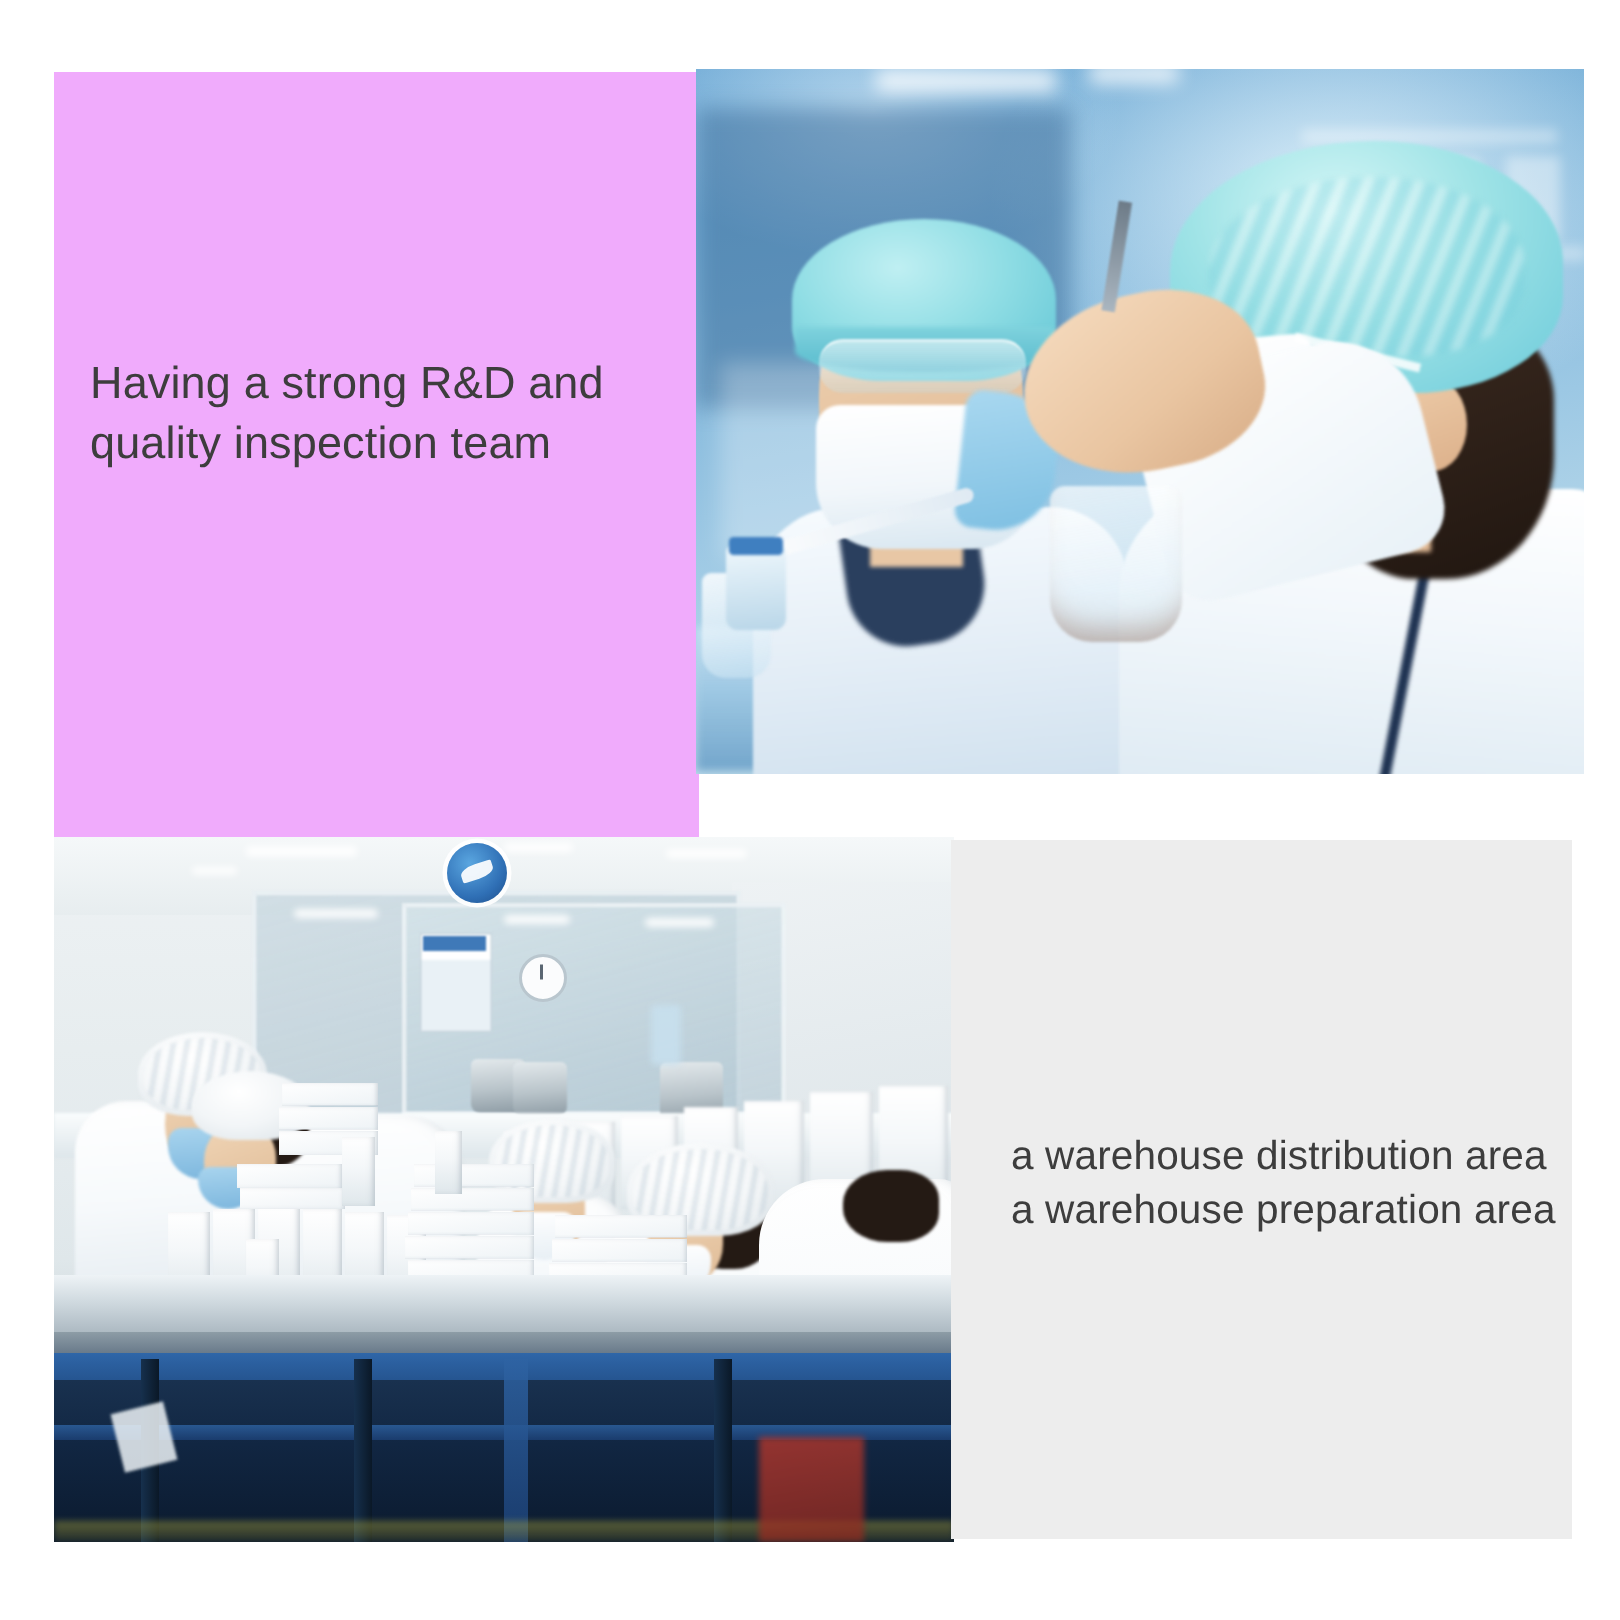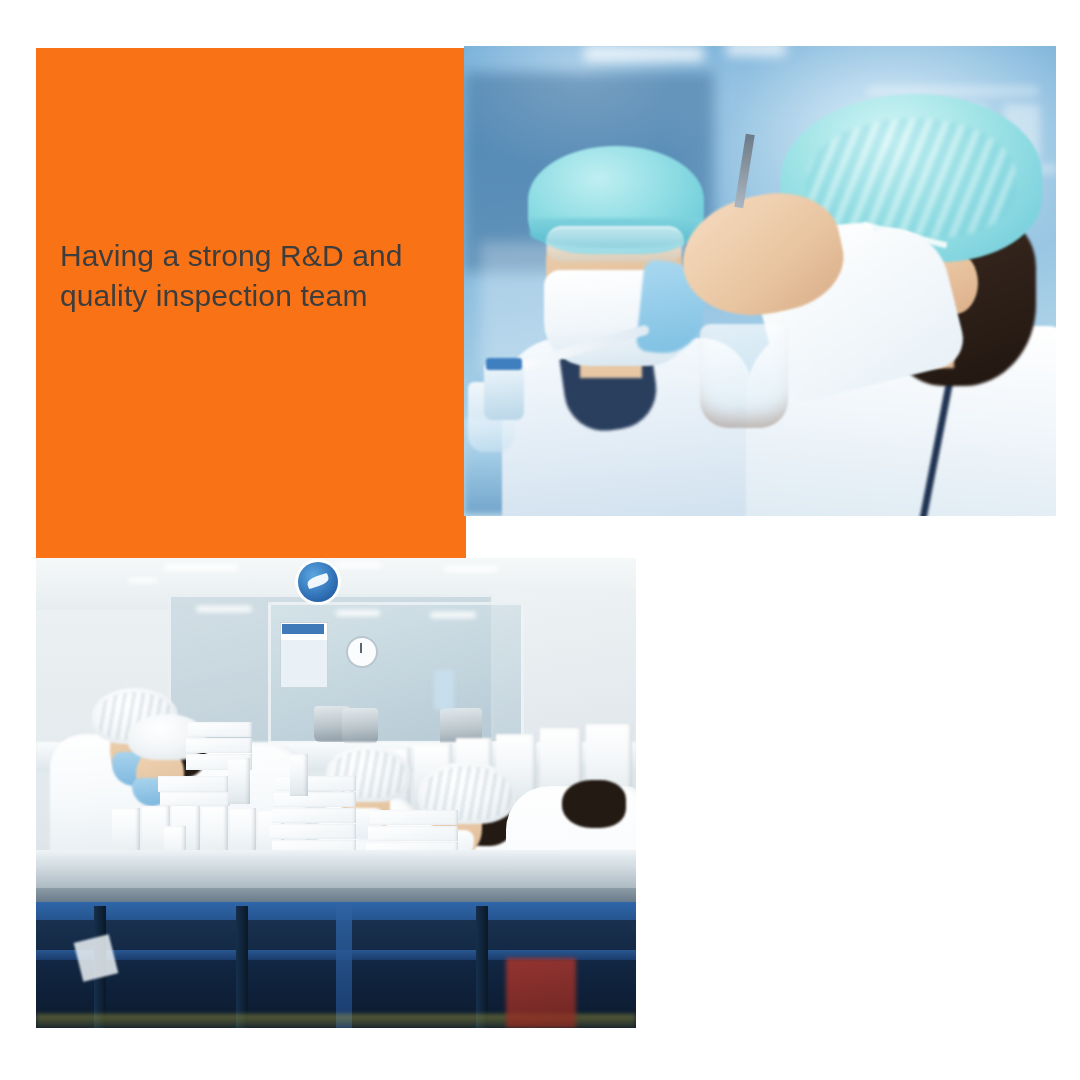--- a/index.html
+++ b/index.html
@@ -28,21 +28,21 @@
     top: 46px;
     width: 1020px;
     height: 470px;
   }
   .top-caption-panel {
     position: absolute;
     left: 0;
     top: 2px;
     width: 430px;
     height: 589px;
-    background: #f97316;
+    background: #f0abfc;
   }
   .top-caption-text {
     position: absolute;
     left: 24px;
     top: 188px;
     width: 400px;
     font-size: 30px;
     line-height: 40px;
     color: #3d3d3d;
     font-weight: 400;
@@ -627,15 +627,19 @@
         <div class="wh-leg" style="left:58px;top:348px;height:122px;"></div>
         <div class="wh-leg" style="left:200px;top:348px;height:122px;"></div>
         <div class="wh-leg" style="left:440px;top:348px;height:122px;"></div>
         <div class="wh-floor-stripe"></div>
         <div class="wh-blur2" style="position:absolute;left:470px;top:400px;width:70px;height:70px;background:linear-gradient(170deg,#c0392b,#8e2a20);opacity:.75;"></div>
 
         <div class="wh-blur" style="position:absolute;left:42px;top:380px;width:36px;height:40px;background:rgba(236,242,246,.85);transform:rotate(-14deg);"></div>
       </div>
     </div>
 
+    <div class="bottom-caption-panel">
+      <div class="bottom-caption-text">a warehouse distribution area
+a warehouse preparation area</div>
+    </div>
   </div>
 
 </div>
 
 </body></html>

